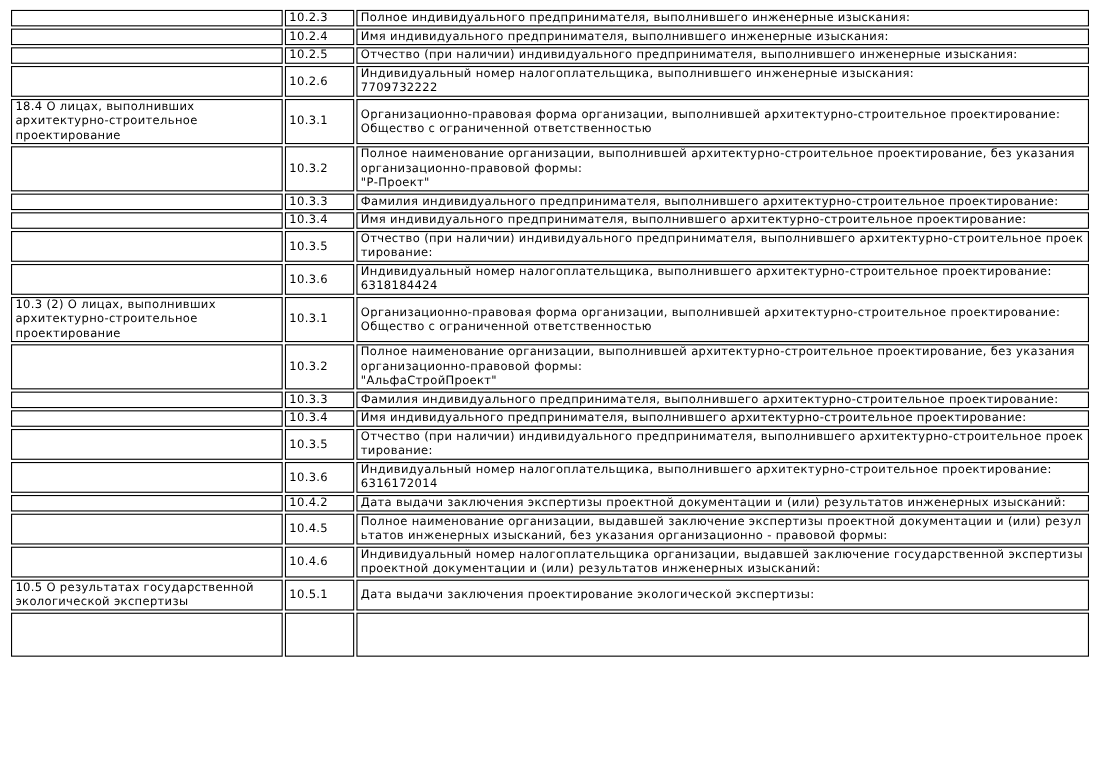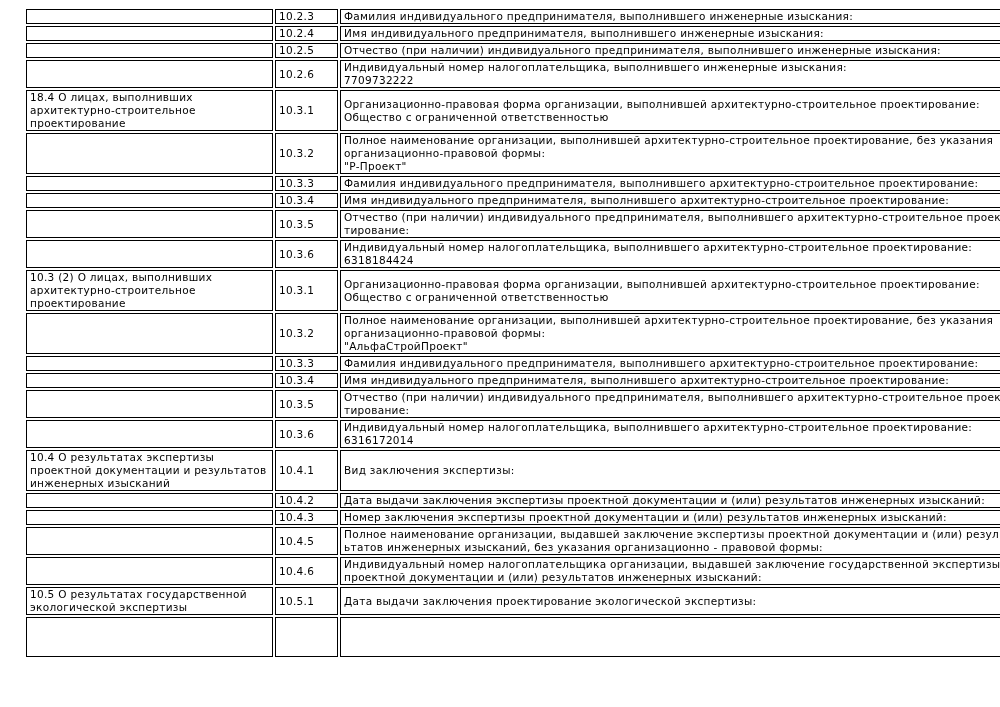--- a/index.html
+++ b/index.html
@@ -11,21 +11,21 @@
     width: 1000px;
     height: 707px;
     overflow: hidden;
     font-family: "DejaVu Sans", sans-serif;
     color: #000000;
   }
   .page {
     width: 1000px;
     height: 707px;
     overflow: hidden;
-    padding: 7px 8px 0 24px;
+    padding: 7px 8px 0 8px;
     box-sizing: border-box;
     background: #ffffff;
   }
   table.doc-table {
     border-collapse: separate;
     border-spacing: 2px;
     width: 984px;
     table-layout: fixed;
   }
   table.doc-table td {
@@ -68,21 +68,21 @@
     </colgroup>
     <tbody>
         <tr>
     <td class="c-section">
       <span></span>
     </td>
     <td class="c-num">
       <span>10.2.3</span>
     </td>
     <td class="c-text">
-      <div>Фамилия индивидуального предпринимателя, выполнившего инженерные изыскания:</div>
+      <div>Полное индивидуального предпринимателя, выполнившего инженерные изыскания:</div>
 
     </td>
   </tr>
         <tr>
     <td class="c-section">
       <span></span>
     </td>
     <td class="c-num">
       <span>10.2.4</span>
     </td>
@@ -254,51 +254,27 @@
     <td class="c-num">
       <span>10.3.6</span>
     </td>
     <td class="c-text">
       <div>Индивидуальный номер налогоплательщика, выполнившего архитектурно-строительное проектирование:</div>
       <div class="item-value">6316172014</div>
     </td>
   </tr>
         <tr>
     <td class="c-section">
-      <span>10.4 О результатах экспертизы проектной документации и результатов инженерных изысканий</span>
-    </td>
-    <td class="c-num">
-      <span>10.4.1</span>
-    </td>
-    <td class="c-text">
-      <div>Вид заключения экспертизы:</div>
-
-    </td>
-  </tr>
-        <tr>
-    <td class="c-section">
       <span></span>
     </td>
     <td class="c-num">
       <span>10.4.2</span>
     </td>
     <td class="c-text">
       <div>Дата выдачи заключения экспертизы проектной документации и (или) результатов инженерных изысканий:</div>
-
-    </td>
-  </tr>
-        <tr>
-    <td class="c-section">
-      <span></span>
-    </td>
-    <td class="c-num">
-      <span>10.4.3</span>
-    </td>
-    <td class="c-text">
-      <div>Номер заключения экспертизы проектной документации и (или) результатов инженерных изысканий:</div>
 
     </td>
   </tr>
         <tr>
     <td class="c-section">
       <span></span>
     </td>
     <td class="c-num">
       <span>10.4.5</span>
     </td>

